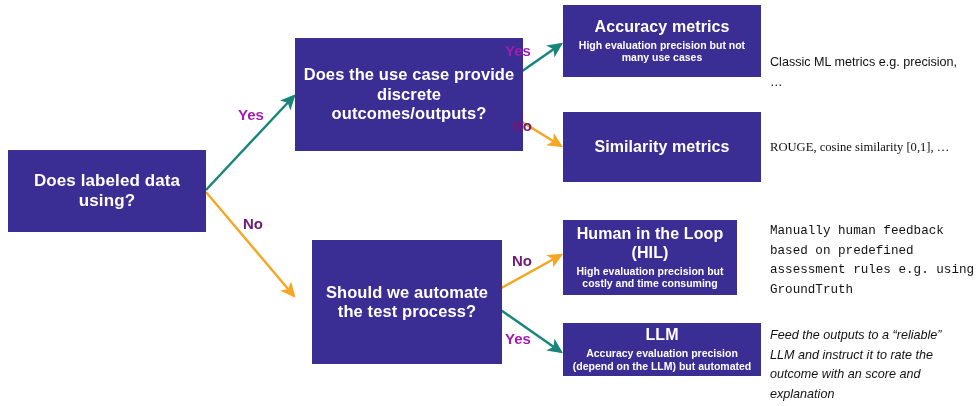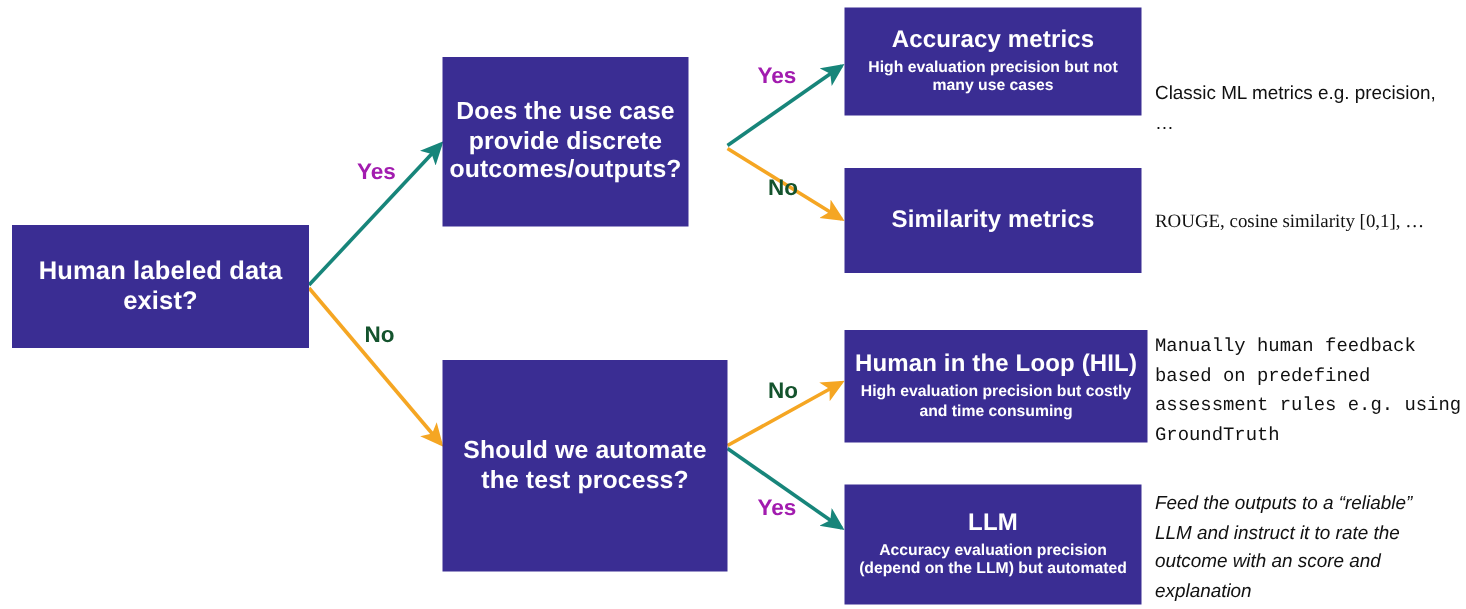--- a/index.html
+++ b/index.html
@@ -25,21 +25,20 @@
     height: 406px;
     pointer-events: none;
   }
   .node {
     position: absolute;
     background: #3a2d93;
     color: #ffffff;
     box-sizing: border-box;
     display: flex;
     flex-direction: column;
-    align-items: center;
     justify-content: center;
     text-align: center;
     padding: 4px 6px;
     line-height: 1.18;
   }
   .node .title {
     font-weight: bold;
     letter-spacing: 0.1px;
   }
   .node .sub {
@@ -60,21 +59,21 @@
   .root-node .title {
     font-size: 17px;
   }
   .edge-label {
     position: absolute;
     font-size: 15px;
     font-weight: bold;
     white-space: nowrap;
   }
   .lbl-yes { color: #a21caf; }
-  .lbl-no  { color: #14532d; }
+  .lbl-no  { color: #701a75; }
   .annot {
     position: absolute;
     color: #111111;
     font-size: 12.6px;
     line-height: 1.55;
     white-space: pre-line;
   }
 </style>
 </head>
 <body>
@@ -98,46 +97,46 @@
     <line x1="485" y1="97" x2="561" y2="44" stroke="#17857a" stroke-width="2.4" marker-end="url(#arrow-teal)"></line>
 
     <line x1="485" y1="99" x2="561" y2="146" stroke="#f5a623" stroke-width="2.4" marker-end="url(#arrow-orange)"></line>
 
     <line x1="485" y1="297" x2="561" y2="255" stroke="#f5a623" stroke-width="2.4" marker-end="url(#arrow-orange)"></line>
 
     <line x1="485" y1="299" x2="561" y2="352" stroke="#17857a" stroke-width="2.4" marker-end="url(#arrow-teal)"></line>
   </svg>
 
   <div class="node root-node" style="left:8px; top:150px; width:198px; height:82px;">
-    <div class="title">Human labeled data exist?</div>
+    <div class="title">Does labeled data using?</div>
   </div>
 
-  <div class="node q-node" style="left:295px; top:38px; width:164px; height:113px;">
+  <div class="node q-node" style="left:295px; top:38px; width:228px; height:113px;">
     <div class="title">Does the use case provide discrete outcomes/outputs?</div>
   </div>
 
-  <div class="node q-node" style="left:295px; top:240px; width:190px; height:141px;">
+  <div class="node q-node" style="left:312px; top:240px; width:190px; height:124px;">
     <div class="title">Should we automate the test process?</div>
   </div>
 
   <div class="node leaf-node" style="left:563px; top:5px; width:198px; height:72px;">
     <div class="title">Accuracy metrics</div>
     <div class="sub">High evaluation precision but not many use cases</div>
   </div>
 
   <div class="node leaf-node" style="left:563px; top:112px; width:198px; height:70px;">
     <div class="title">Similarity metrics</div>
   </div>
 
-  <div class="node leaf-node" style="left:563px; top:220px; width:202px; height:75px;">
+  <div class="node leaf-node" style="left:563px; top:220px; width:174px; height:75px;">
     <div class="title">Human in the Loop (HIL)</div>
     <div class="sub">High evaluation precision but costly and time consuming</div>
   </div>
 
-  <div class="node leaf-node" style="left:563px; top:323px; width:198px; height:80px;">
+  <div class="node leaf-node" style="left:563px; top:323px; width:198px; height:53px;">
     <div class="title">LLM</div>
     <div class="sub">Accuracy evaluation precision (depend on the LLM) but automated</div>
   </div>
 
   <div class="edge-label lbl-yes" style="left:238px; top:106px;">Yes</div>
   <div class="edge-label lbl-no" style="left:243px; top:215px;">No</div>
 
   <div class="edge-label lbl-yes" style="left:505px; top:42px;">Yes</div>
   <div class="edge-label lbl-no" style="left:512px; top:117px;">No</div>
 

